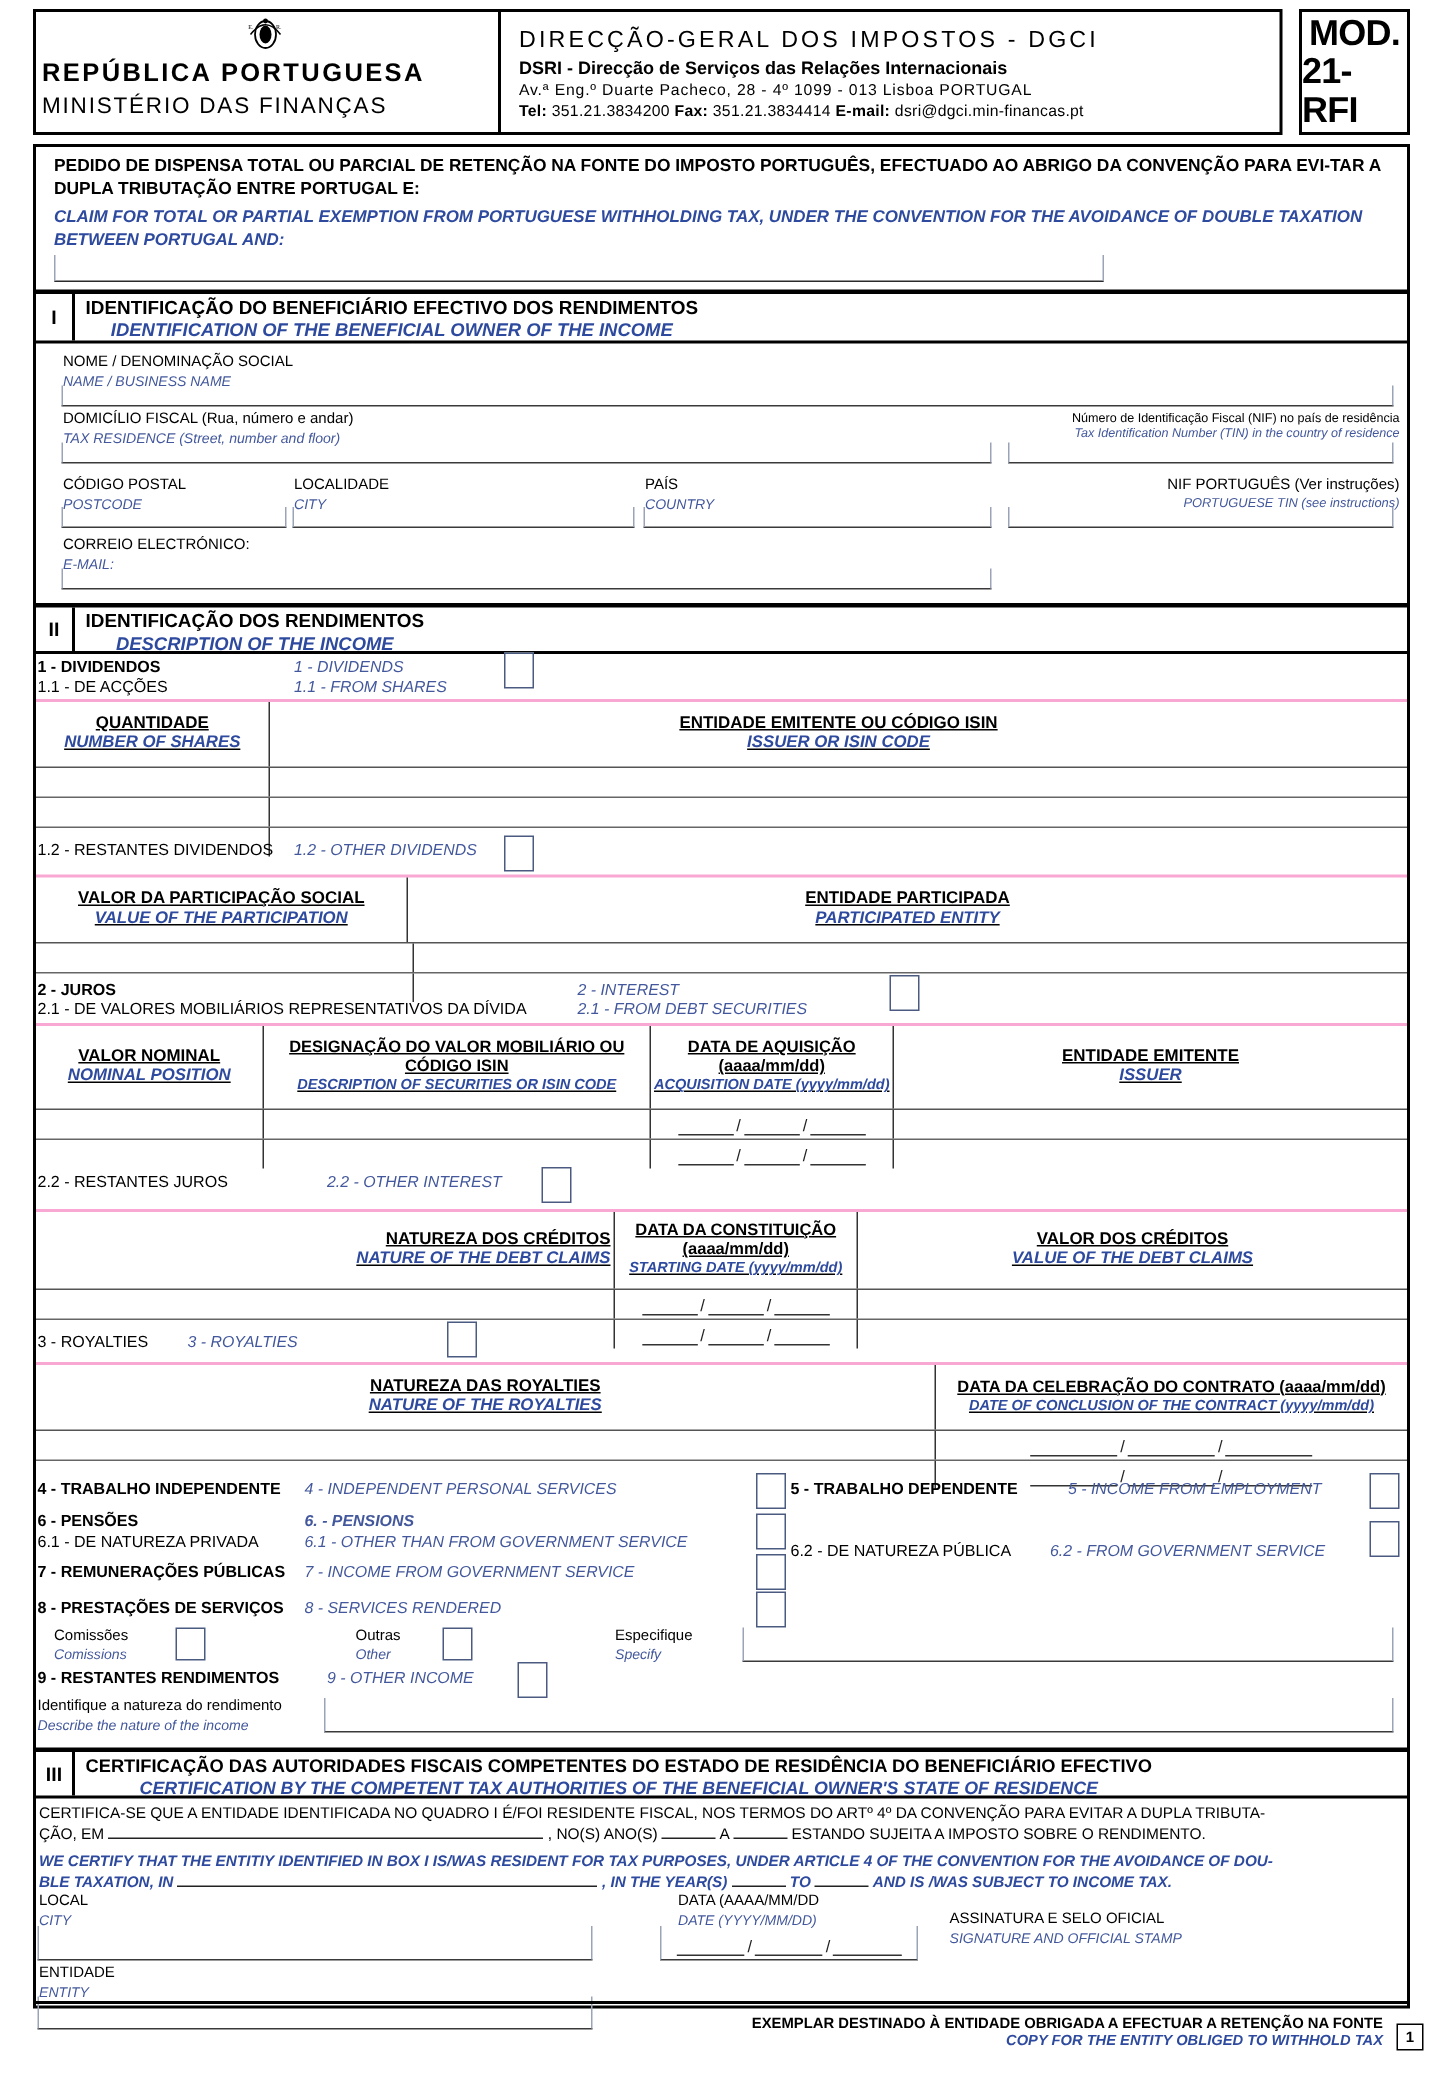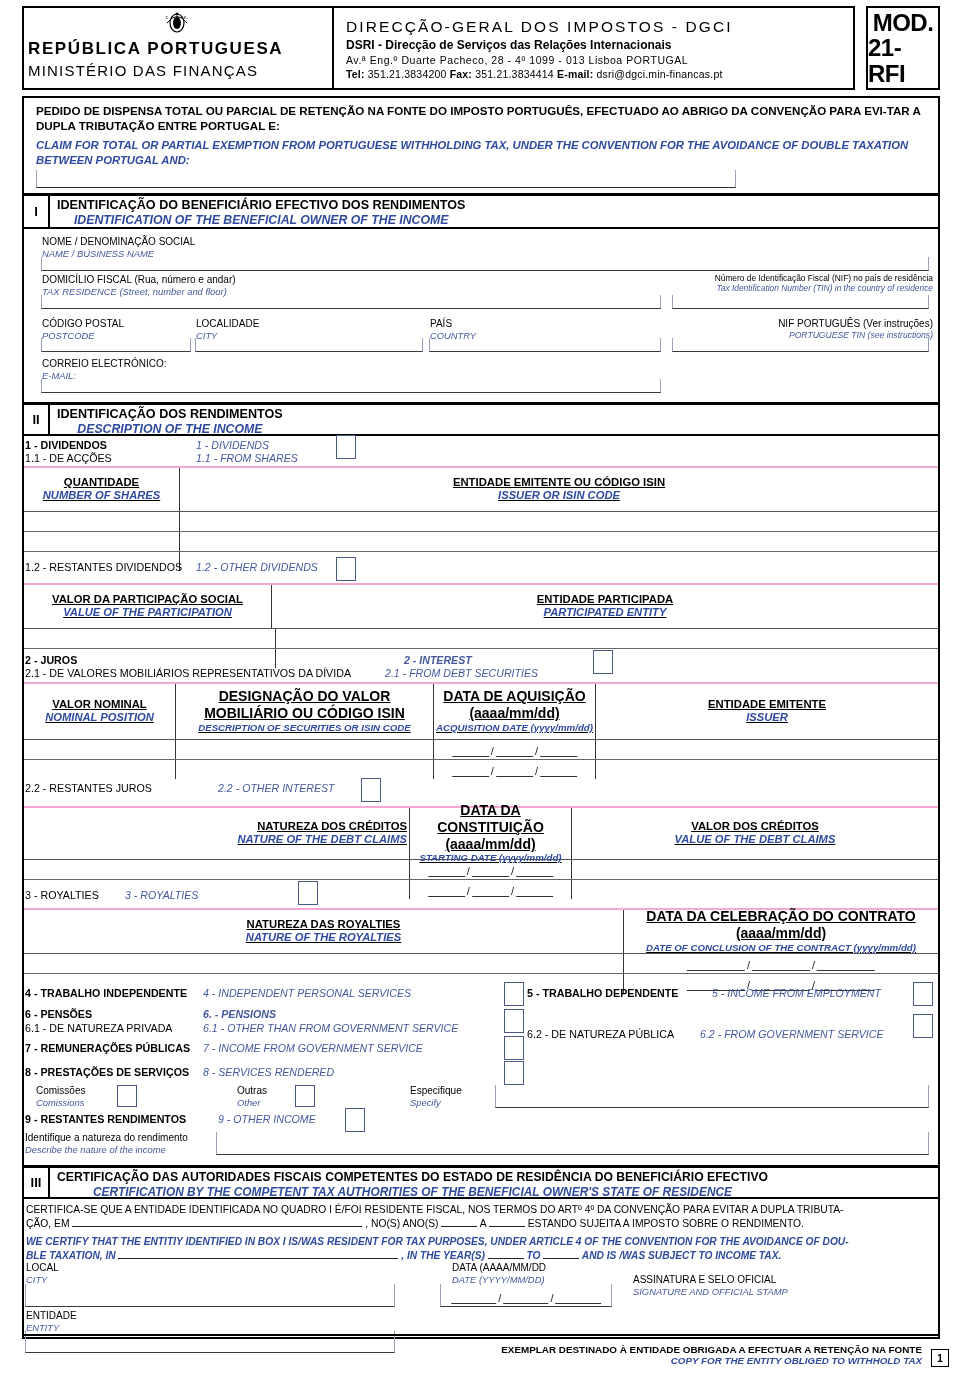--- a/index.html
+++ b/index.html
@@ -117,21 +117,21 @@
 
   
   .tbl { position: absolute; border-top: 2px solid #f9a8d4; text-decoration: underline; }
   .tbl .hrow { display: flex; border-bottom: 1.6px solid #555; }
   .tbl .hcell {
     text-align: center; padding: 4px 2px 5px 2px;
     display: flex; flex-direction: column; justify-content: center;
   }
   .tbl .hcell .pt { font-size: 11.3px; font-weight: bold; line-height: 1.2; }
   .tbl .hcell .en { font-size: 11.2px; line-height: 1.2; }
-  .tbl .hcell.sm .pt { font-size: 14px; }
+  .tbl .hcell.sm .pt { font-size: 11px; }
   .tbl .hcell.sm .en { font-size: 9.7px; }
   .tbl .drow { display: flex; border-bottom: 1.4px solid #666; }
   .tbl .dcell { height: 19px; }
   .vsep { border-right: 1.6px solid #333; }
 
   .datecell { position: relative; }
   .dateline {
     position: absolute; left: 50%; transform: translateX(-50%);
     bottom: 2px; width: 78%; display: flex; align-items: flex-end;
     justify-content: center; font-size: 11px; color: #222;
@@ -339,21 +339,21 @@
       <div class="dcell vsep" style="width:252px;"></div>
       <div class="dcell" style="flex:1;"></div>
     </div>
   </div>
 
   <div class="irow" style="left:25px; top:654px;">
     <div><b>2 - JUROS</b></div>
     <div><span>2.1 - DE VALORES MOBILIÁRIOS REPRESENTATIVOS DA DÍVIDA</span></div>
   </div>
   <div class="irow" style="left:385px; top:654px;">
-    <div><span class="en-light" style="font-weight:bold;margin-left:19px;">2 - INTEREST</span></div>
+    <div><span class="en-light" style="font-weight:normal;">2 - INTEREST</span></div>
     <div><span class="en-light">2.1 - FROM DEBT SECURITIES</span></div>
   </div>
   <div class="cbx" style="left:593px; top:650px;"></div>
 
   <div class="tbl" style="left:24px; top:682px; width:914px;">
     <div class="hrow" style="height:56px;">
       <div class="hcell vsep" style="width:152px;">
         <span class="pt">VALOR NOMINAL</span>
         <span class="en">NOMINAL POSITION</span>
       </div>

